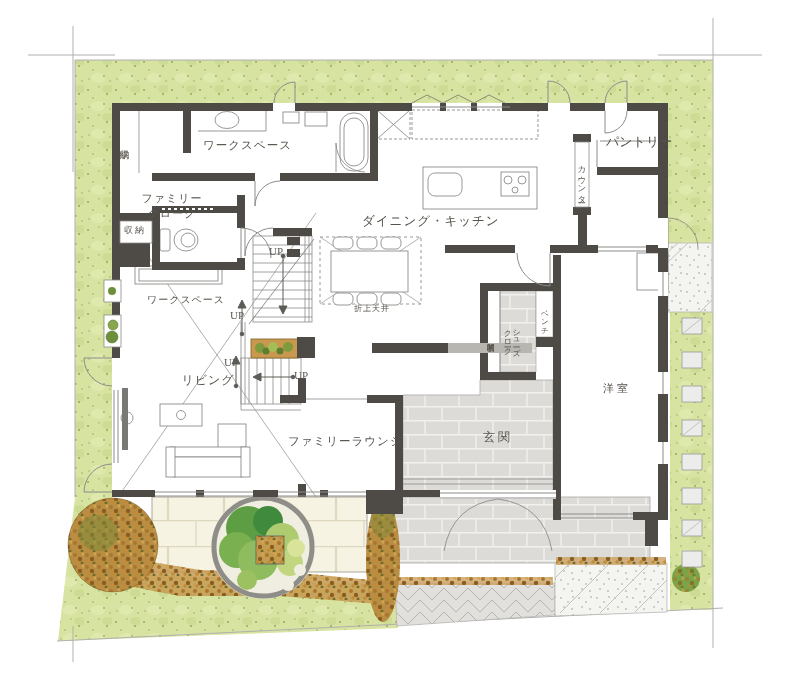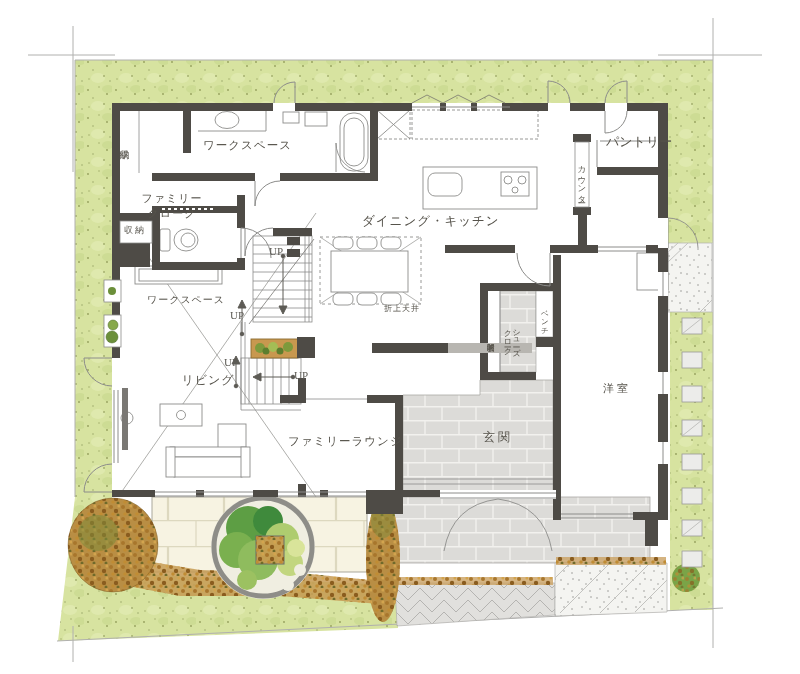--- a/index.html
+++ b/index.html
@@ -413,21 +413,21 @@
   <circle cx="112" cy="337" r="6" fill="#6b8f3a" stroke="#4c6b2a" stroke-width="0.5"></circle>
 </g>
 </svg>
 
 <div class="lbl v" style="left:119px;top:122px;height:40px;font-size:9.5px;">収納</div>
 <div class="lbl" style="left:124px;top:147px;width:96px;font-size:11px;margin-top:44px;"><span>ファミリー</span><br><span>クローク</span></div>
 <div class="lbl" style="left:200px;top:138px;width:95px;font-size:11.5px;">ワークスペース</div>
 <div class="lbl" style="left:606px;top:133px;width:52px;font-size:13px;letter-spacing:0;">パントリー</div>
 <div class="lbl v" style="left:577px;top:150px;height:58px;font-size:8.5px;">カウンター</div>
 <div class="lbl" style="left:362px;top:213px;width:130px;font-size:12.5px;">ダイニング・キッチン</div>
-<div class="lbl" style="left:350px;top:304px;width:44px;font-size:8px;margin-left:30px;">折上天井</div>
+<div class="lbl" style="left:350px;top:304px;width:44px;font-size:8px;">折上天井</div>
 <div class="lbl up" style="left:269px;top:244px;">UP</div>
 <div class="lbl up" style="left:230px;top:308px;">UP</div>
 <div class="lbl up" style="left:224px;top:355px;">UP</div>
 <div class="lbl up" style="left:294px;top:368px;">UP</div>
 <div class="lbl" style="left:136px;top:293px;width:100px;font-size:10px;">ワークスペース</div>
 <div class="lbl" style="left:118px;top:224px;width:34px;font-size:9px;letter-spacing:2px;">収納</div>
 <div class="lbl" style="left:178px;top:372px;width:60px;font-size:12px;">リビング</div>
 <div class="lbl" style="left:288px;top:434px;width:110px;font-size:11.5px;">ファミリーラウンジ</div>
 <div class="lbl" style="left:476px;top:429px;width:44px;font-size:12px;letter-spacing:3px;">玄関</div>
 <div class="lbl v" style="left:540px;top:297px;height:42px;font-size:7.5px;">ベンチ</div>

